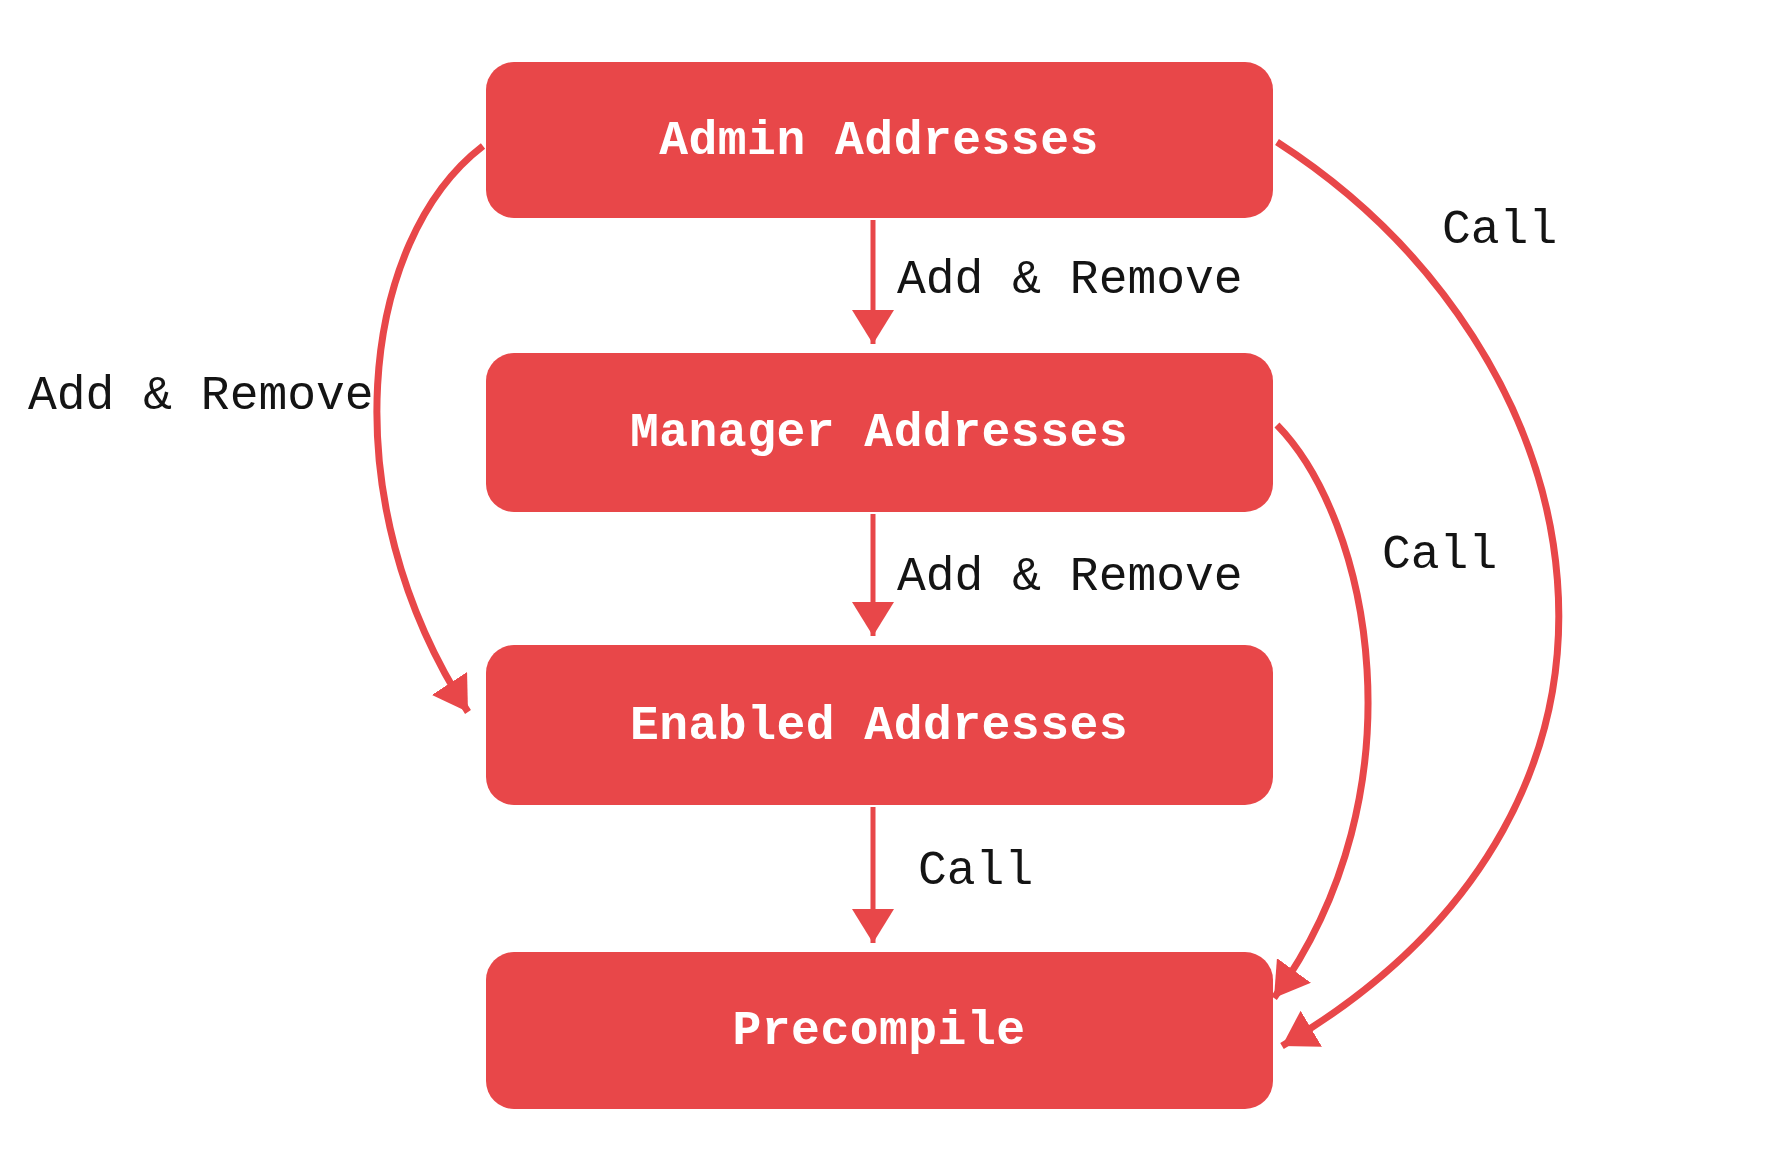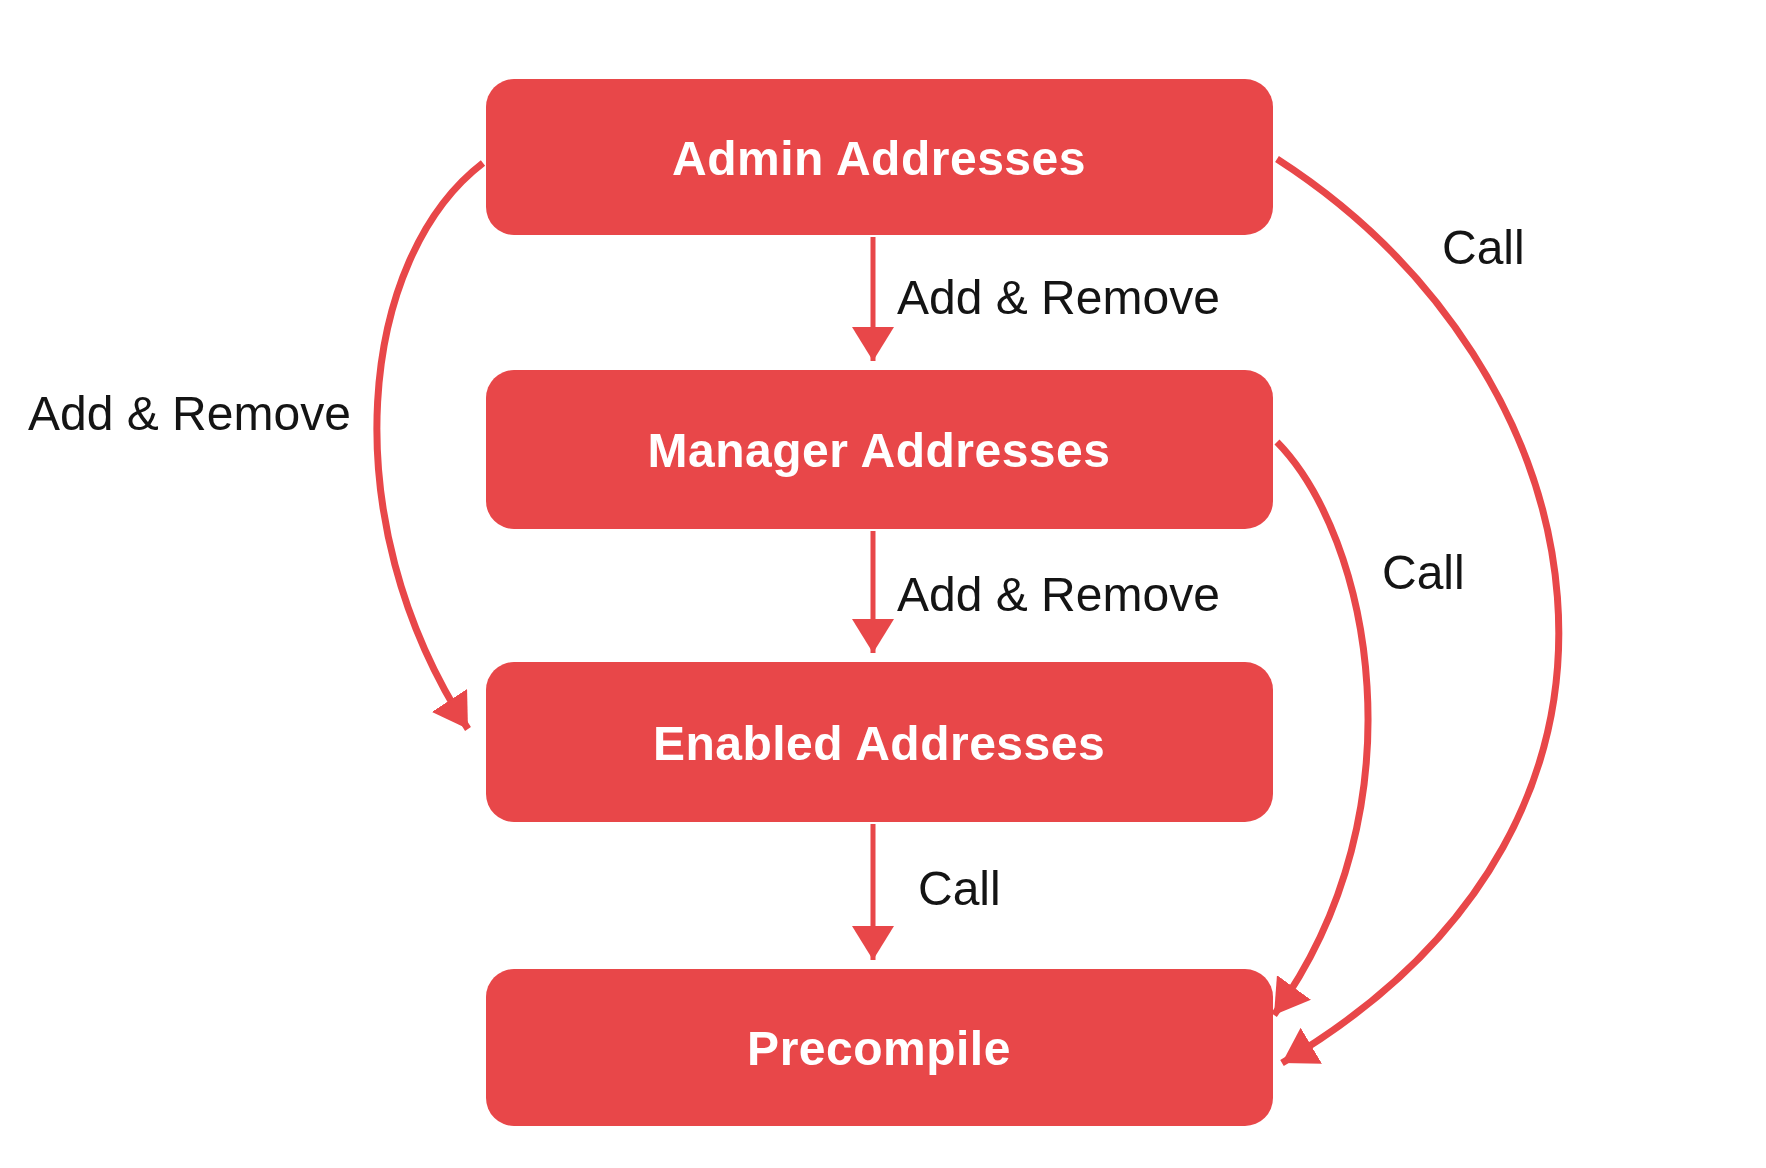--- a/index.html
+++ b/index.html
@@ -5,23 +5,22 @@
   html, body {
     margin: 0;
     padding: 0;
     background: #ffffff;
   }
   .canvas {
     position: relative;
     width: 1766px;
     height: 1111px;
     background: #ffffff;
-    font-family: Liberation Sans, sans-serif;
+    font-family: Liberation Mono, monospace;
     overflow: hidden;
-    margin-top: 17px;
   }
   svg { display: block; }
   .node-rect {
     fill: #E84749;
   }
   .node-label {
     fill: #ffffff;
     font-size: 48px;
     font-weight: bold;
     text-anchor: middle;

